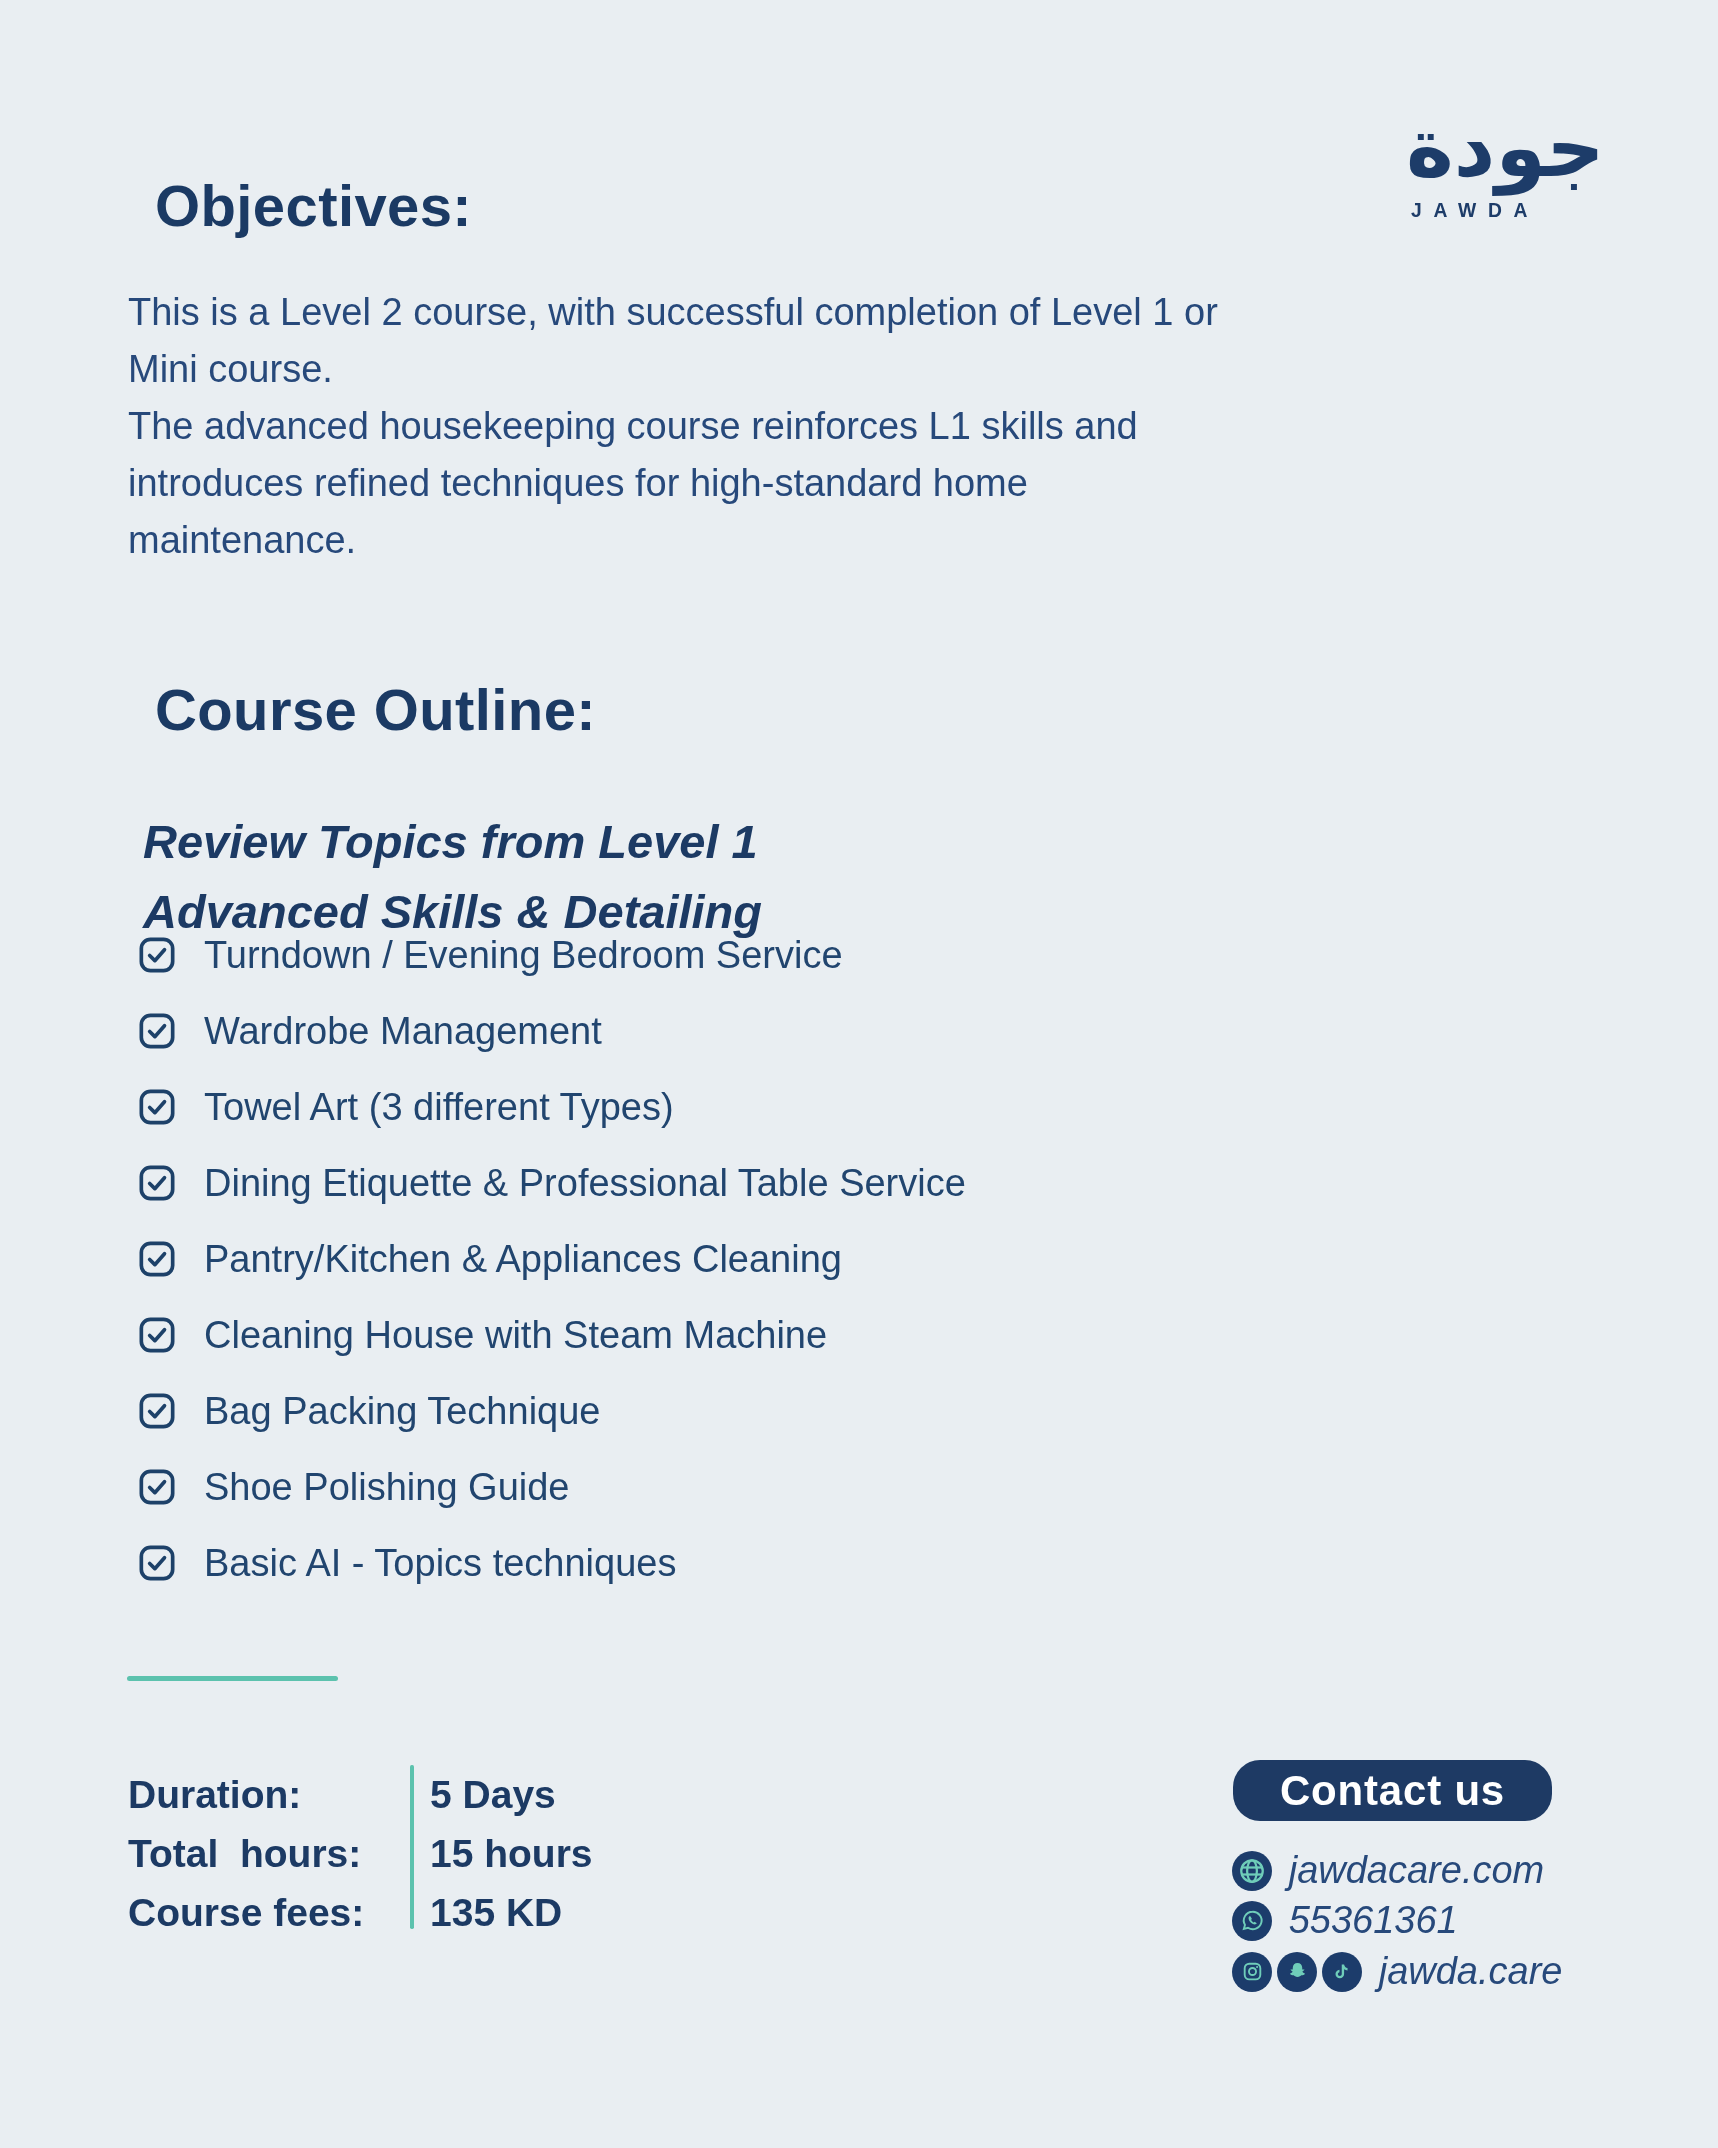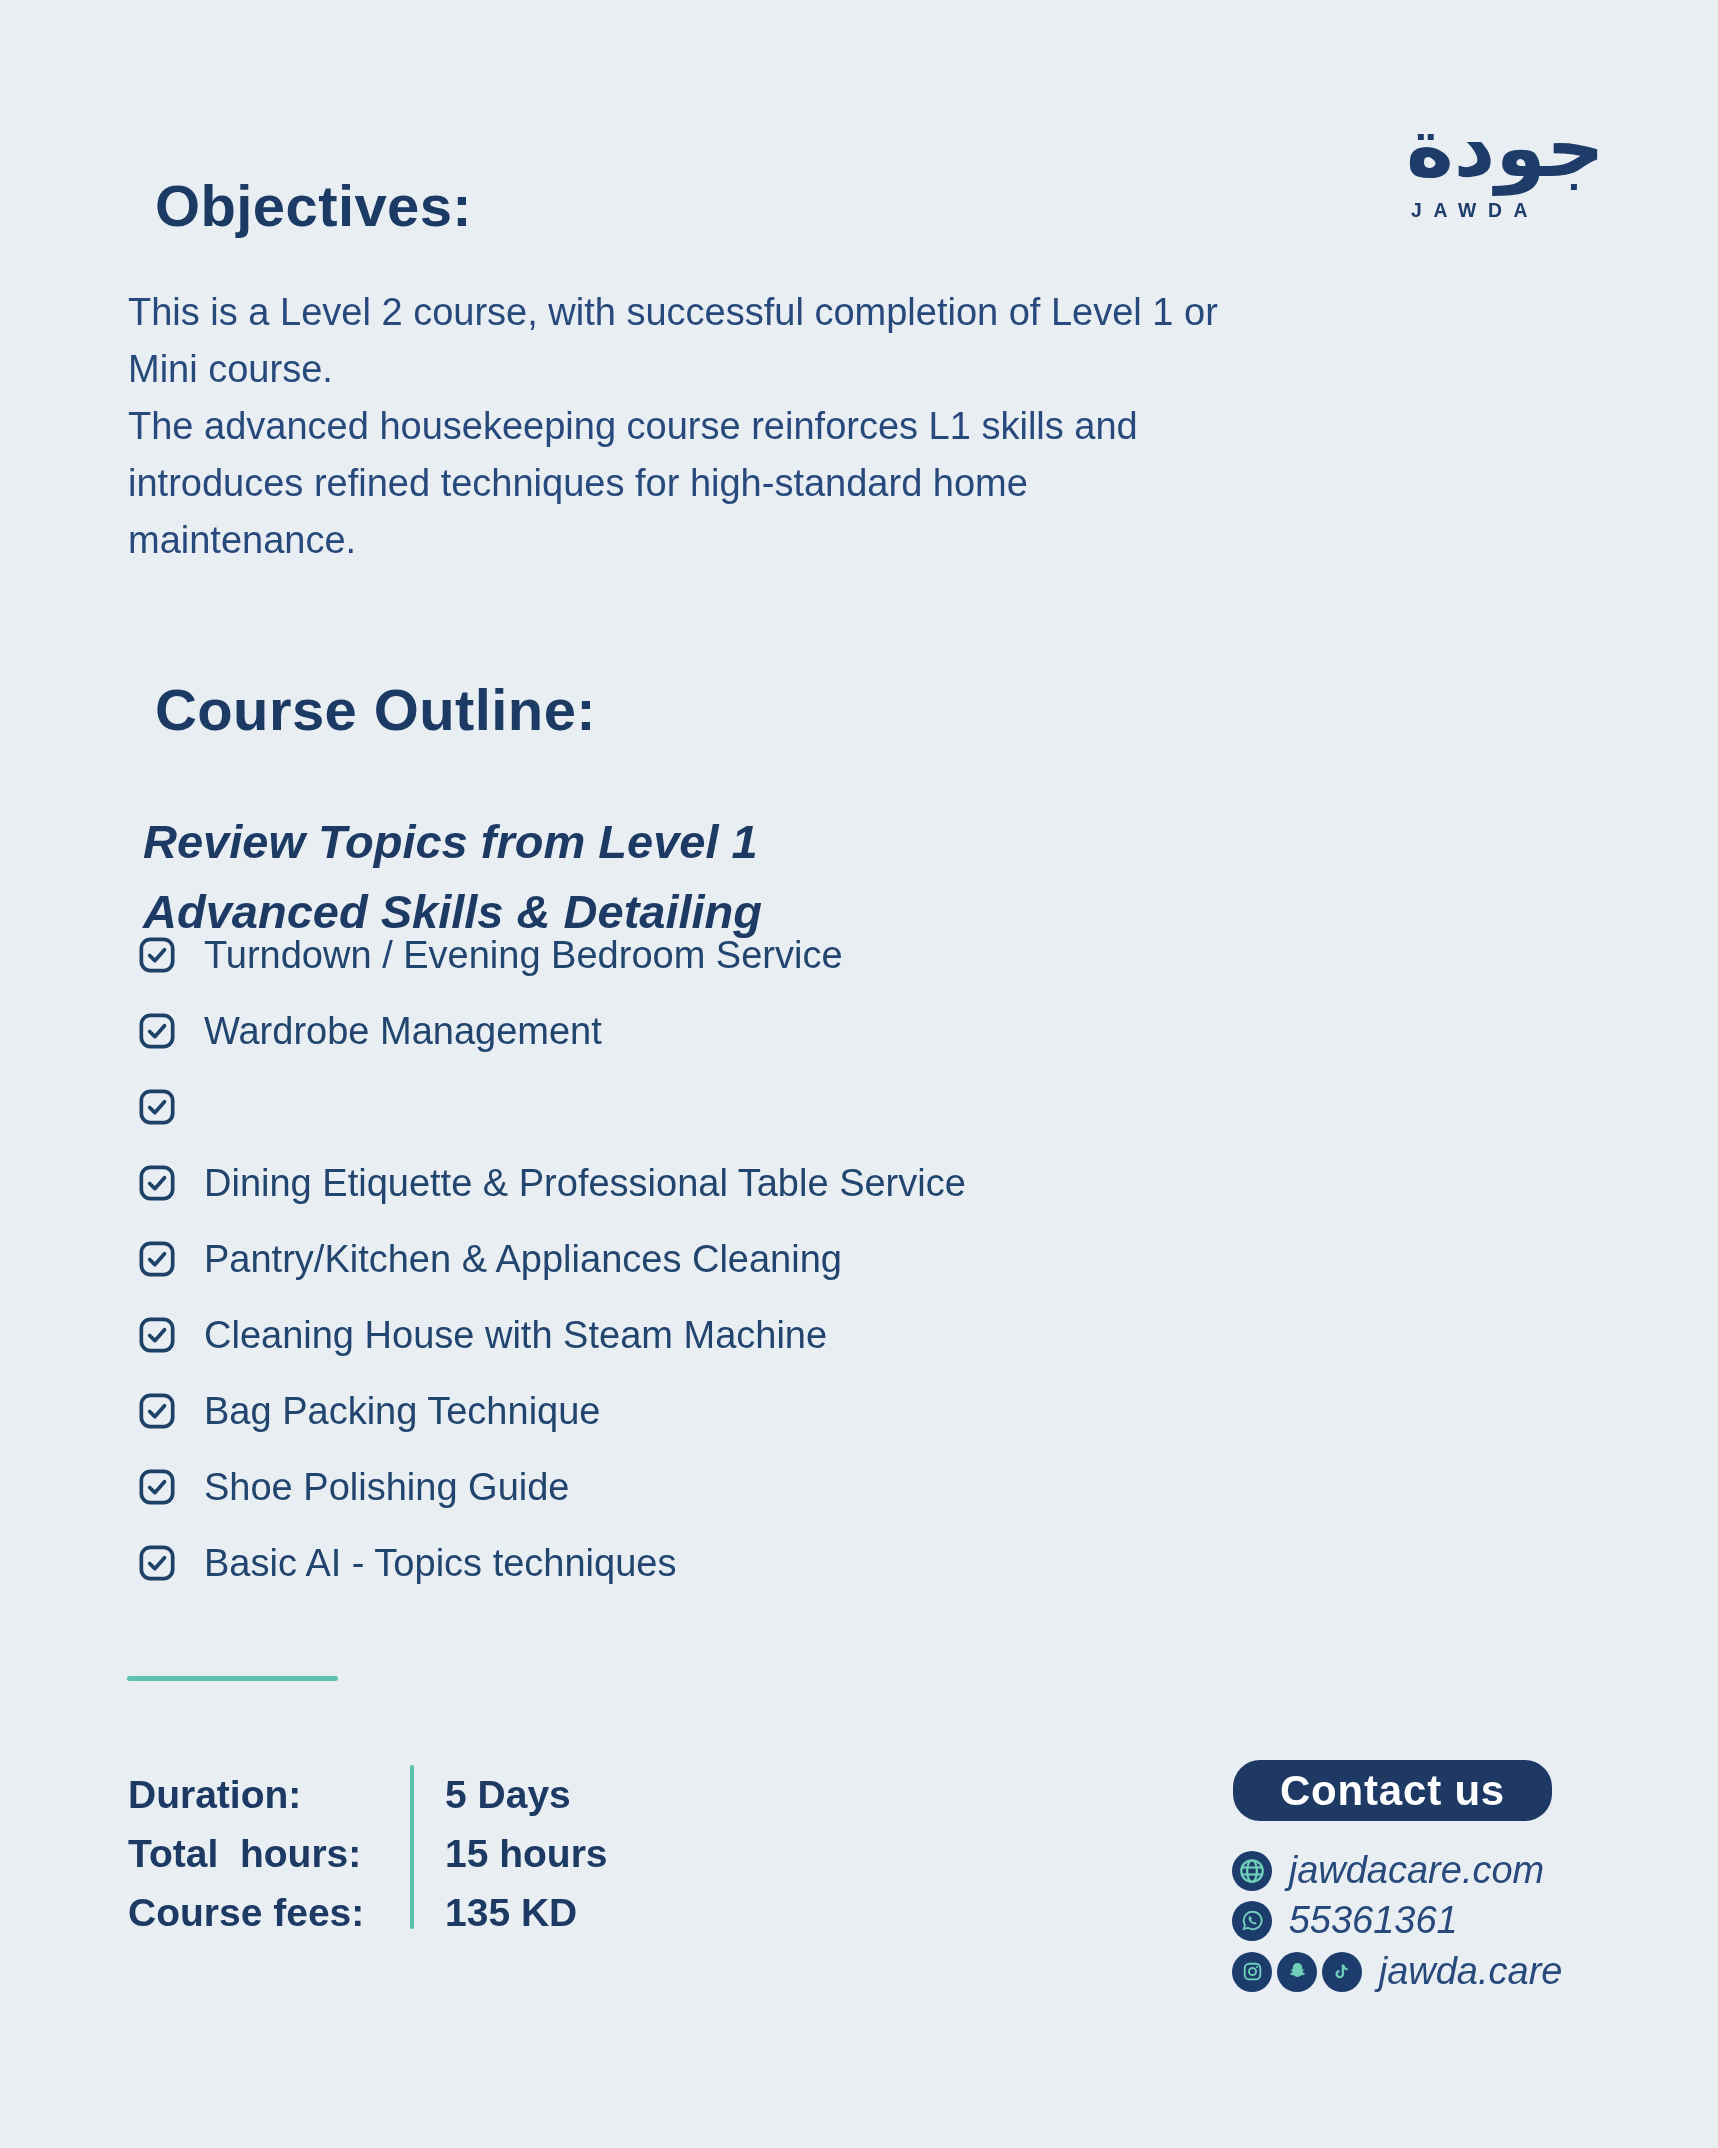--- a/index.html
+++ b/index.html
@@ -53,21 +53,21 @@
   .check-label { font-size:38px; color:#21456f; }
 
   
   #divider {
     left:127px; top:1676px; width:211px; height:5px;
     background:#5cc2ae; border-radius:2.5px;
   }
 
   
   #details-labels { left:128px; top:1765px; }
-  #details-values { left:445px;  top:1765px; }
+  #details-values { left:430px;  top:1765px; }
   .detail-line {
     height:59px; display:flex; align-items:center;
     font-size:39px; font-weight:bold; color:#1c3a64; white-space:pre-wrap;
   }
   #details-rule {
     left:410px; top:1765px; width:4.2px; height:164px;
     background:#5cc2ae; border-radius:1.7px;
   }
 
   
@@ -125,20 +125,21 @@
         <rect x="2.6" y="2.6" width="18.8" height="18.8" rx="5.5" fill="none" stroke="#1d4169" stroke-width="2.2"></rect>
         <path d="M7.6 12.3l3.1 3.1 5.8-6.6" fill="none" stroke="#1d4169" stroke-width="2.2" stroke-linecap="round" stroke-linejoin="round"></path>
       </svg>
     <span class="check-label">Wardrobe Management</span>
   </div>
   <div class="check-row">
     <svg class="check-box" viewBox="0 0 24 24">
         <rect x="2.6" y="2.6" width="18.8" height="18.8" rx="5.5" fill="none" stroke="#1d4169" stroke-width="2.2"></rect>
         <path d="M7.6 12.3l3.1 3.1 5.8-6.6" fill="none" stroke="#1d4169" stroke-width="2.2" stroke-linecap="round" stroke-linejoin="round"></path>
       </svg>
+    <span class="check-label">Towel Art (3 different Types)</span>
   </div>
   <div class="check-row">
     <svg class="check-box" viewBox="0 0 24 24">
         <rect x="2.6" y="2.6" width="18.8" height="18.8" rx="5.5" fill="none" stroke="#1d4169" stroke-width="2.2"></rect>
         <path d="M7.6 12.3l3.1 3.1 5.8-6.6" fill="none" stroke="#1d4169" stroke-width="2.2" stroke-linecap="round" stroke-linejoin="round"></path>
       </svg>
     <span class="check-label">Dining Etiquette &amp; Professional Table Service</span>
   </div>
   <div class="check-row">
     <svg class="check-box" viewBox="0 0 24 24">

